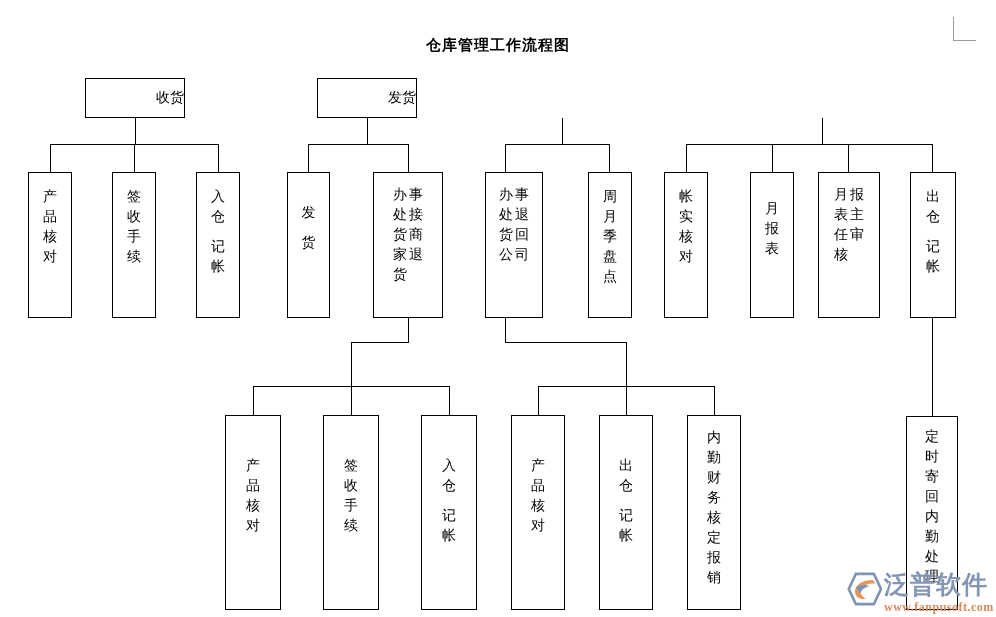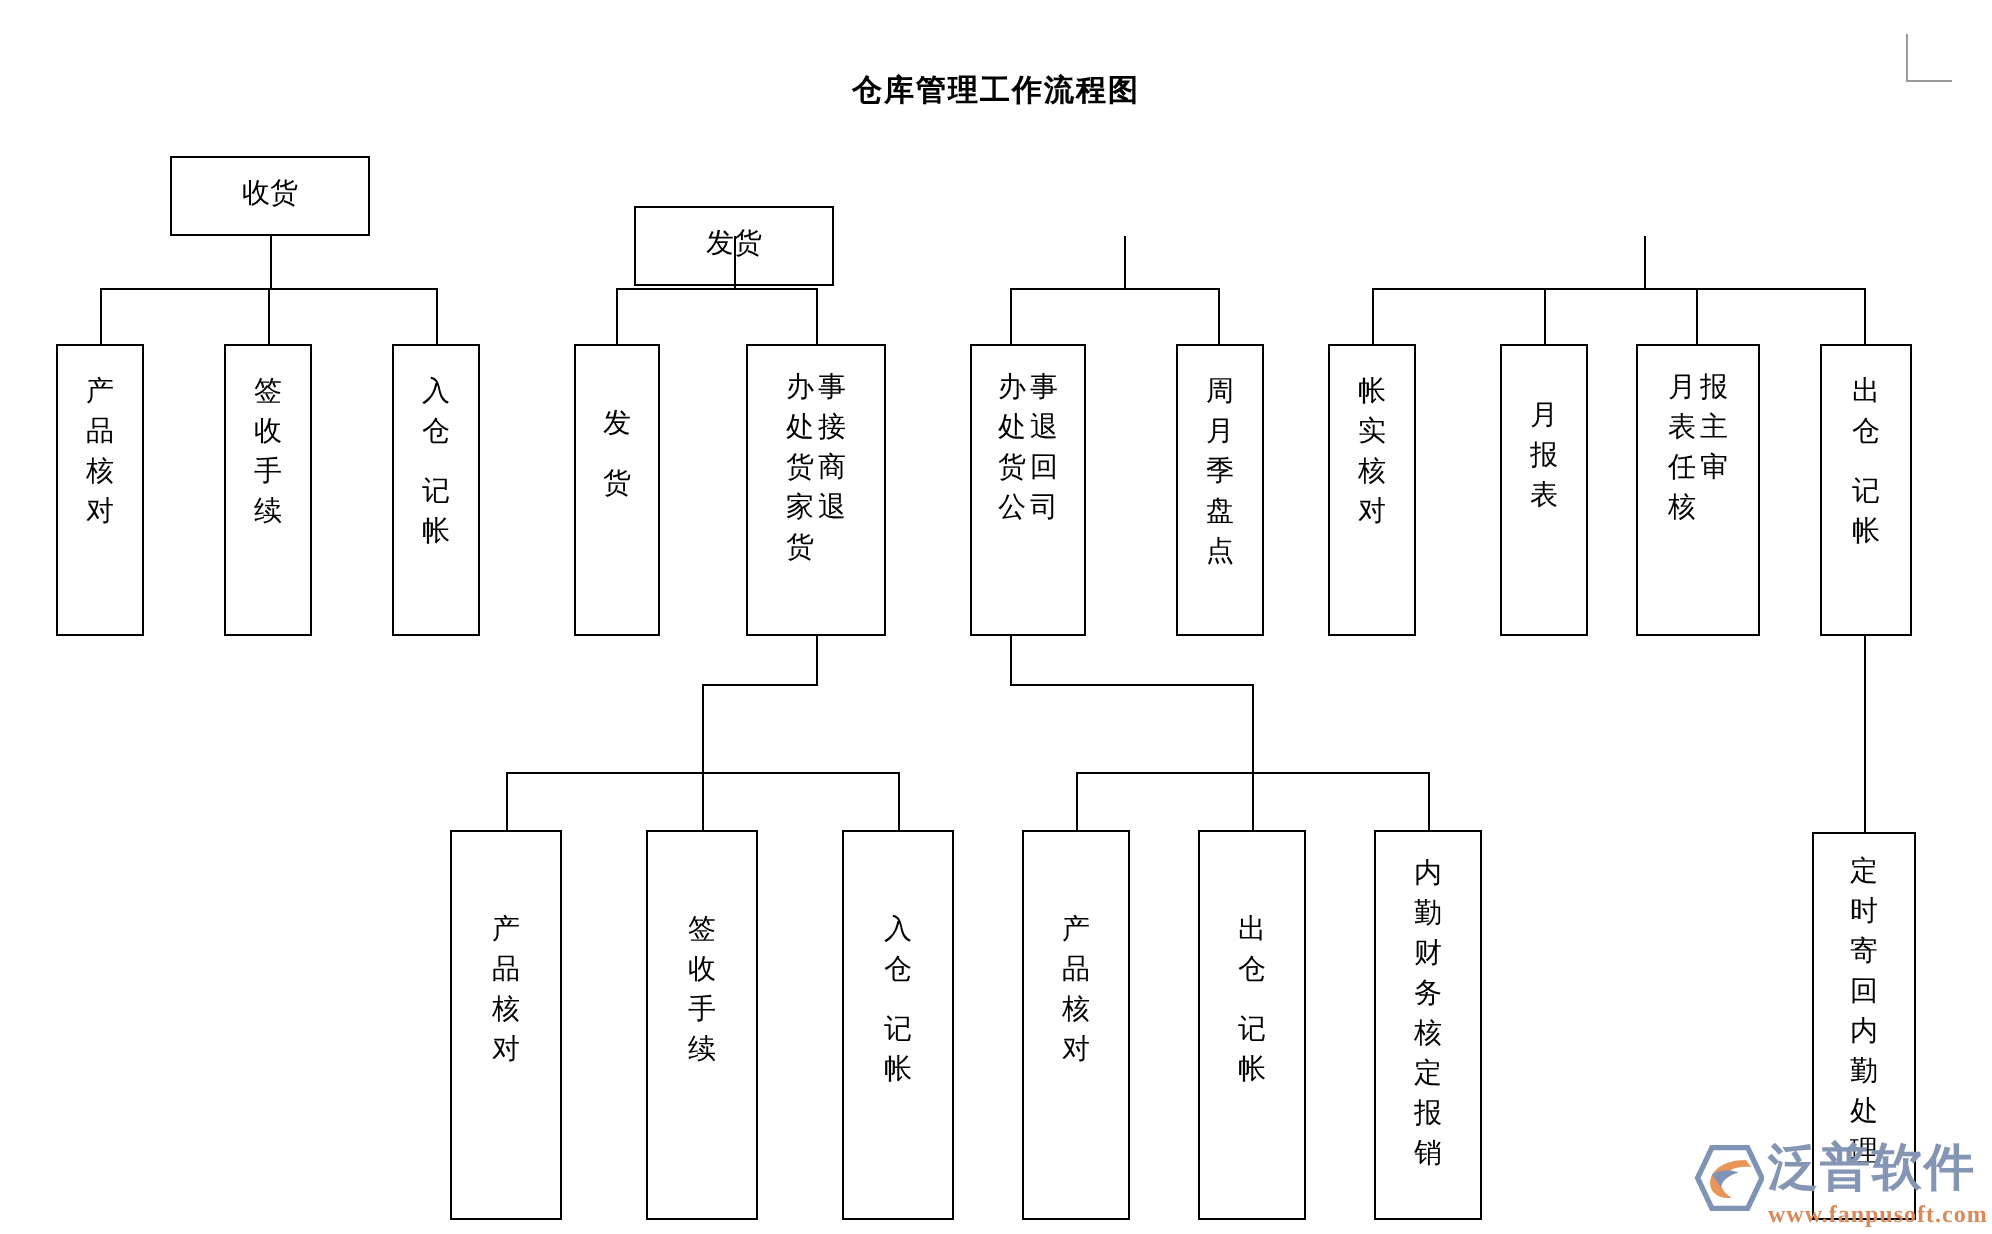--- a/index.html
+++ b/index.html
@@ -31,21 +31,21 @@
     position:absolute;
     box-sizing:border-box;
     border:1px solid #000;
     background:transparent;
     color:#000;
   }
   
   .node .htext{
     position:absolute;left:0;right:0;top:50%;
     transform:translateY(-50%);
-    text-align:center;
+    text-align:right;
     font-size:14px;line-height:18px;
     white-space:nowrap;
   }
   
   .node .vtext{
     position:absolute;left:0;right:0;
     top:14px;
     text-align:center;
     font-size:14px;line-height:20px;
     letter-spacing:0;
@@ -127,21 +127,21 @@
   <div class="node" style="left:196px;top:172px;width:44px;height:146px;">
     <div class="vtext">
         <span>入</span>
         <span>仓</span>
         <span class="gap"></span>
         <span>记</span>
         <span>帐</span>
       </div>
   </div>
 
-  <div class="node" style="left:317px;top:78px;width:100px;height:40px;margin-top:25px;">
+  <div class="node" style="left:317px;top:78px;width:100px;height:40px;">
     <div class="htext">发货</div>
   </div>
   <div class="ln lnv" style="left:367px;top:118px;height:26px;"></div>
   <div class="ln lnh" style="left:308px;top:144px;width:101px;"></div>
   <div class="ln lnv" style="left:308px;top:144px;height:28px;"></div>
   <div class="ln lnv" style="left:408px;top:144px;height:28px;"></div>
 
   <div class="node" style="left:287px;top:172px;width:43px;height:146px;">
     <div class="vtext" style="top:30px;">
         <span>发</span>

